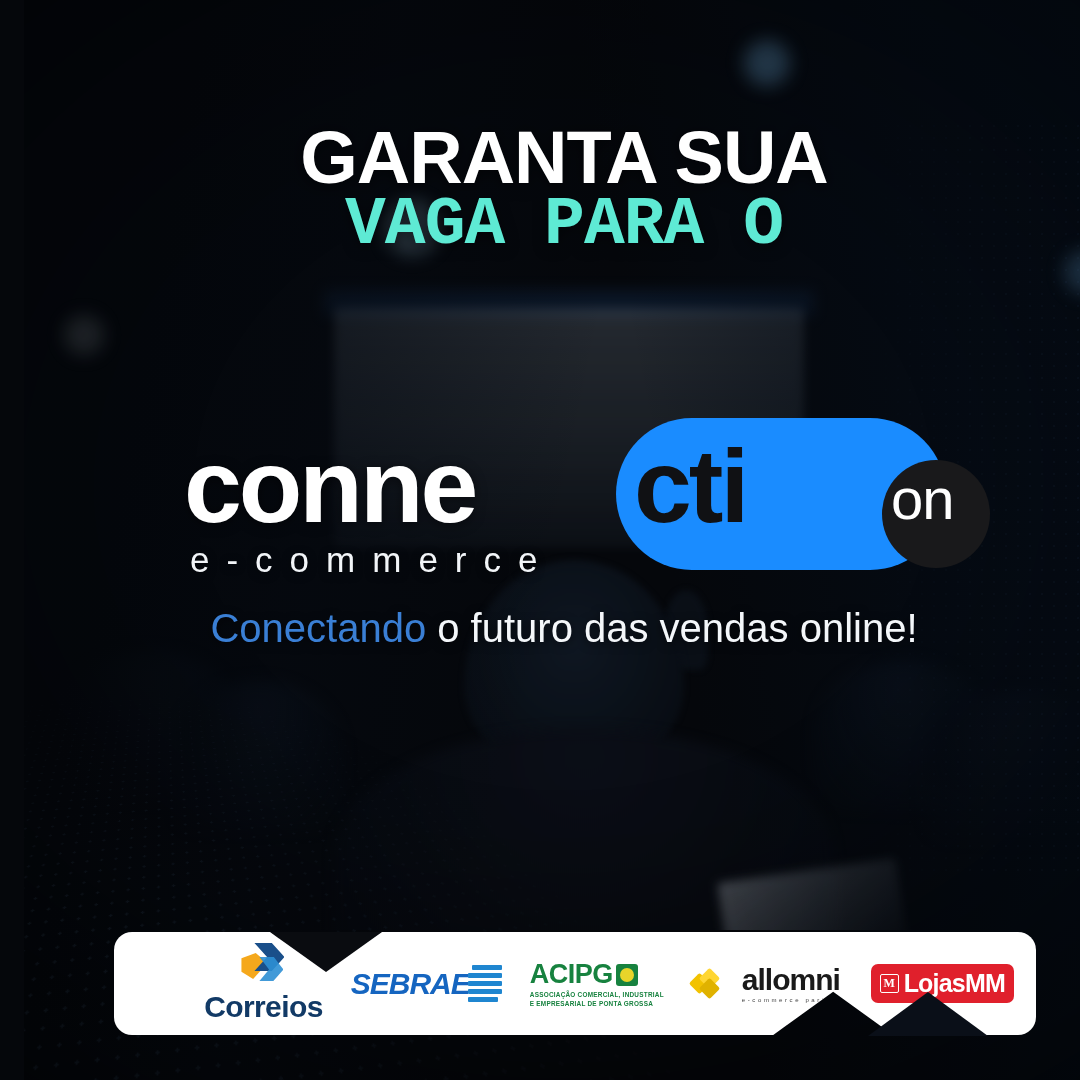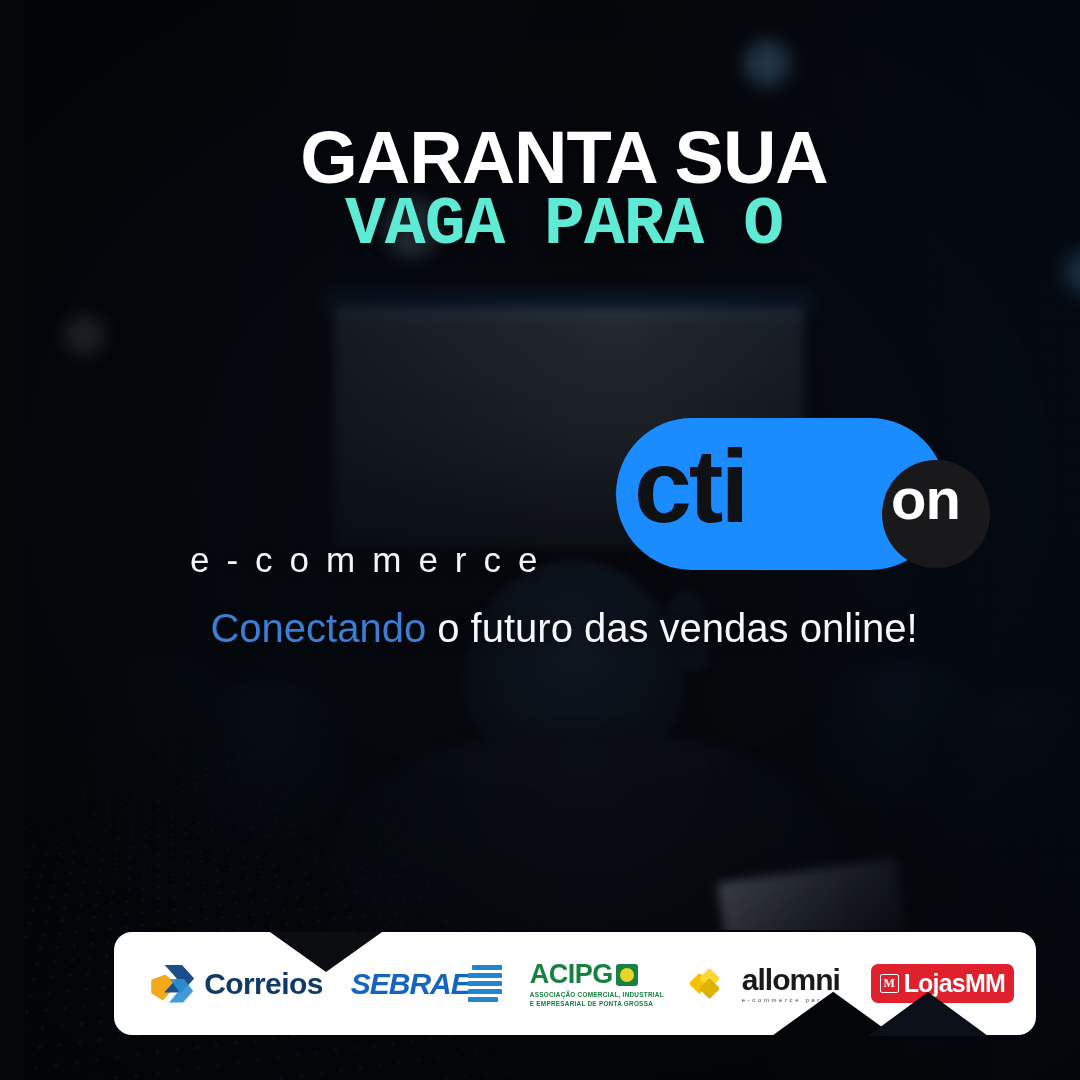--- a/index.html
+++ b/index.html
@@ -183,21 +183,21 @@
     position:absolute;
     left:470px; top:2px;
     font-size:104px; font-weight:bold;
     color:#101114;
     letter-spacing:-3px;
     line-height:1;
   }
   .word-on {
     position:absolute;
     left:727px; top:38px;
-    font-size:58px; font-weight:bold;
+    font-size:58px; font-weight:normal;
     color:#ffffff;
     letter-spacing:-1px;
     line-height:1;
   }
   .word-ecom {
     position:absolute;
     left:26px; top:110px;
     font-size:35px;
     font-weight:300;
     color:#f2f5f8;
@@ -269,21 +269,21 @@
     width:0; height:0;
     border-left:60px solid transparent;
     border-right:60px solid transparent;
     border-bottom:44px solid #0a0f18;
     z-index:9;
   }
 
   .sponsor { display:flex; align-items:center; flex-shrink:0; }
 
   
-  .correios { gap:9px; }
+  .correios { gap:9px;flex-direction:column; }
   .correios-mark { position:relative; width:44px; height:38px; }
   .cm-y {
     position:absolute; left:0; top:10px;
     width:26px; height:26px; background:#f5a81c;
     clip-path:polygon(0% 20%, 55% 0%, 100% 38%, 45% 100%, 0% 72%);
   }
   .cm-b {
     position:absolute; left:13px; top:0;
     width:30px; height:28px; background:#1a4f8a;
     clip-path:polygon(0% 0%, 58% 0%, 100% 50%, 58% 100%, 0% 100%, 42% 50%);
@@ -400,20 +400,21 @@
 
   <div class="headline">
     <span class="l1">GARANTA SUA</span>
     <span class="l2">VAGA PARA O</span>
   </div>
 
   <div class="logo-wrap">
     <div class="logo">
       <div class="badge"></div>
       <div class="badge-circle"></div>
+      <span class="word-conne">conne</span>
       <span class="word-cti">cti</span>
       <span class="word-on">on</span>
       <span class="word-ecom">e-commerce</span>
     </div>
   </div>
 
   <div class="tagline">
     <span class="hl">Conectando</span><span class="rest"> o futuro das vendas online!</span>
   </div>
 

